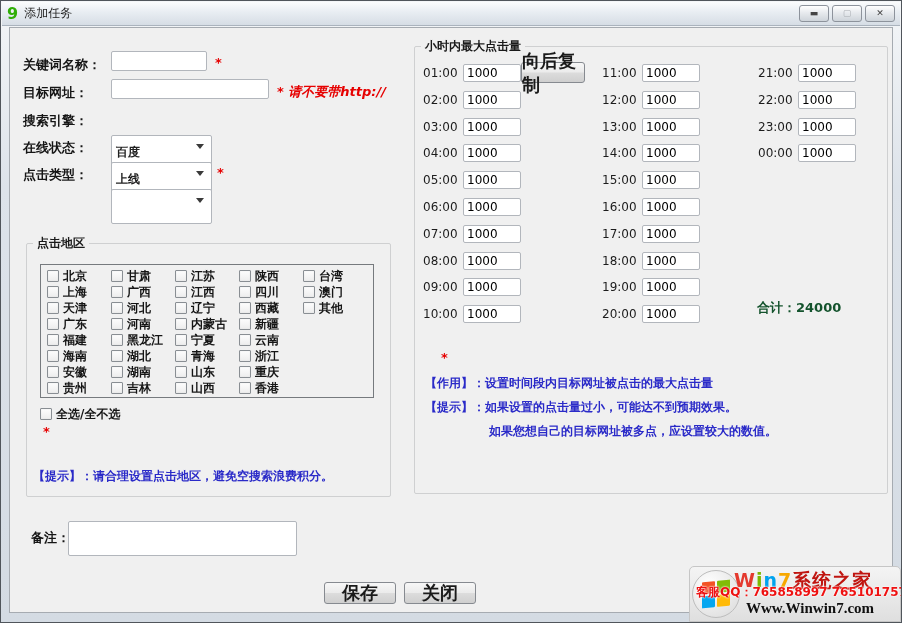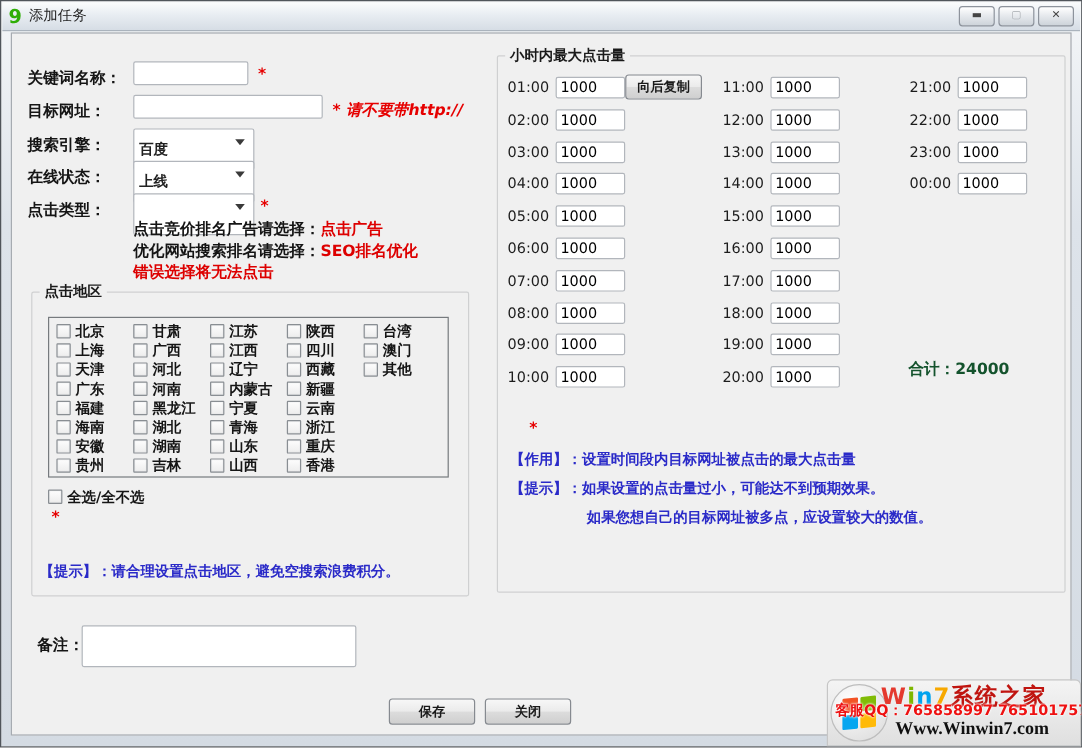--- a/index.html
+++ b/index.html
@@ -35,21 +35,21 @@
   .lbl{ position:absolute; font-size:13px; font-weight:600; color:#151515; white-space:nowrap; }
   .txt-input{
     position:absolute; border:1px solid #b2b6bc; border-radius:2px;
     background:#fff; font-size:12px; padding:0 4px;
     font-family:"DejaVu Sans","Liberation Sans",sans-serif;
   }
   .star{ position:absolute; color:#e60000; font-weight:bold; font-size:13px; }
   .red-hint{ position:absolute; color:#e60000; font-weight:bold; font-size:13px; white-space:nowrap; }
   .combo{
     position:absolute; height:35px; background:#fff; border:1px solid #b2b6bc;
-    border-radius:2px; display:flex; align-items:center; padding:0 4px; cursor:default;
+    border-radius:2px; display:flex; align-items:center; padding:0 4px; cursor:default;margin-top:28px;
   }
   .combo-value{ font-size:12px; font-weight:600; color:#222; }
   .combo-arrow{
     position:absolute; right:7px; top:8px; width:0; height:0;
     border-left:4px solid transparent; border-right:4px solid transparent;
     border-top:5px solid #3a3a3a;
   }
   .note-line{ white-space:nowrap; font-size:13px; font-weight:bold; }
   .note-black{ color:#151515; }
   .note-red{ color:#dd0000; }
@@ -82,21 +82,21 @@
   .hour-input{
     width:58px; height:18px; border:1px solid #b2b6bc; border-radius:2px;
     background:#fff; font-size:12px; padding:0 3px;
     font-family:"DejaVu Sans","Liberation Sans",sans-serif;
   }
   .total-line{ position:absolute; font-size:13px; font-weight:bold; color:#14532d; white-space:nowrap; }
   
   .btn{
     position:absolute; border:1px solid #868a90; border-radius:3px;
     background:linear-gradient(#f7f7f7,#ebebeb 48%,#dcdcdc 52%,#cfcfcf);
-    font-size:11px; font-weight:600; color:#1a1a1a; cursor:default;
+    font-size:18px; font-weight:600; color:#1a1a1a; cursor:default;
     display:flex; align-items:center; justify-content:center;
     font-family:"DejaVu Sans","Liberation Sans",sans-serif;
   }
   .remark-area{
     position:absolute; border:1px solid #b2b6bc; border-radius:2px; background:#fff;
     resize:none; font-size:12px; font-family:"DejaVu Sans","Liberation Sans",sans-serif;
   }
   
   .watermark{
     position:absolute; left:688px; top:565px; width:212px; height:56px;
@@ -160,25 +160,20 @@
       <span class="combo-arrow"></span>
     </div>
 
     <span class="lbl" style="left:13px; top:138px;">点击类型：</span>
     <div class="combo" style="left:101px; top:133px; width:101px;">
       <span class="combo-value"></span>
       <span class="combo-arrow"></span>
     </div>
     <span class="star" style="left:207px; top:137px;">*</span>
 
-    <div style="position:absolute; left:101px; top:154px;">
-      <div class="note-line"><span class="note-black">点击竞价排名广告请选择：</span><span class="note-red">点击广告</span></div>
-      <div class="note-line"><span class="note-black">优化网站搜索排名请选择：</span><span class="note-red">SEO排名优化</span></div>
-      <div class="note-line"><span class="note-red">错误选择将无法点击</span></div>
-    </div>
 
     <div class="groupbox" style="left:16px; top:215px; width:365px; height:254px;">
       <span class="group-label">点击地区</span>
       <div class="region-panel">
           <div class="region-col">
             <label class="chk-item">
               <span class="chk"></span>
               <span class="chk-text">北京</span>
             </label>
             <label class="chk-item">

